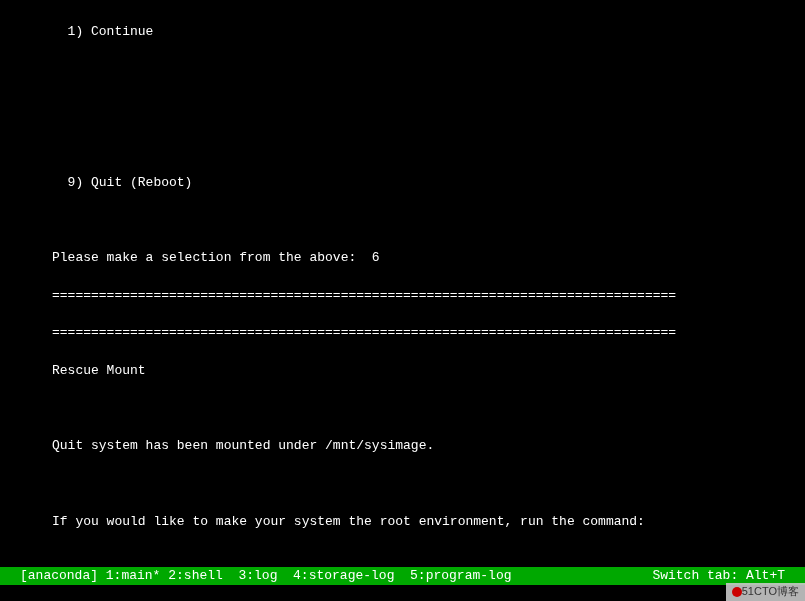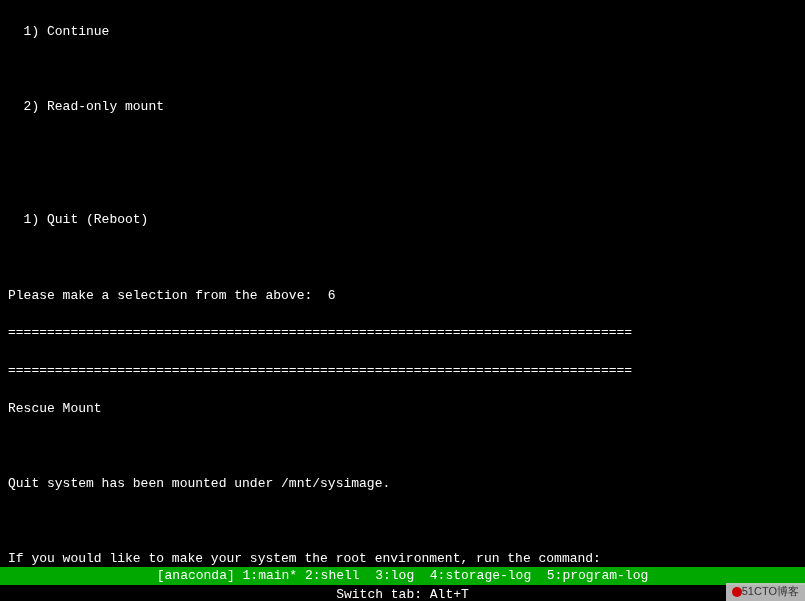--- a/index.html
+++ b/index.html
@@ -11,36 +11,35 @@
     line-height: 1.45;
     width: 805px;
     height: 601px;
     overflow: hidden;
     position: relative;
   }
   .terminal {
     padding: 4px 8px;
     white-space: pre;
   }
-  .line { display: block; min-height: 1.45em; }
+  .line { display: block; min-height: 1.45em; margin-left: 44px; }
   .statusbar {
     position: absolute;
     bottom: 16px;
     left: 0;
     width: 805px;
     height: 18px;
     background: #00a800;
     color: #fff;
     font-family: "Courier New", monospace;
     font-size: 13px;
     display: flex;
     align-items: center;
     padding: 0 20px;
     justify-content: space-between;
-    flex-direction: column;
   }
   .statusbar .tabs { white-space: pre; }
   .statusbar .switch { white-space: pre; }
   .watermark {
     position: absolute;
     bottom: 0;
     right: 0;
     background: rgba(200,200,200,0.9);
     color: #333;
     font-family: "SimSun", sans-serif;
@@ -55,24 +54,23 @@
     border-radius: 50%;
     display: inline-block;
   }
 </style>
 </head>
 <body>
 
 <div class="terminal">
 <span class="line">  1) Continue</span>
 <span class="line"></span>
-<span class="line">  2) Read-only mount</span>
 <span class="line"></span>
 <span class="line"></span>
-<span class="line">  1) Quit (Reboot)</span>
+<span class="line">  9) Quit (Reboot)</span>
 <span class="line"></span>
 <span class="line">Please make a selection from the above:  6</span>
 <span class="line">================================================================================</span>
 <span class="line">================================================================================</span>
 <span class="line">Rescue Mount</span>
 <span class="line"></span>
 <span class="line">Quit system has been mounted under /mnt/sysimage.</span>
 <span class="line"></span>
 <span class="line">If you would like to make your system the root environment, run the command:</span>
 

